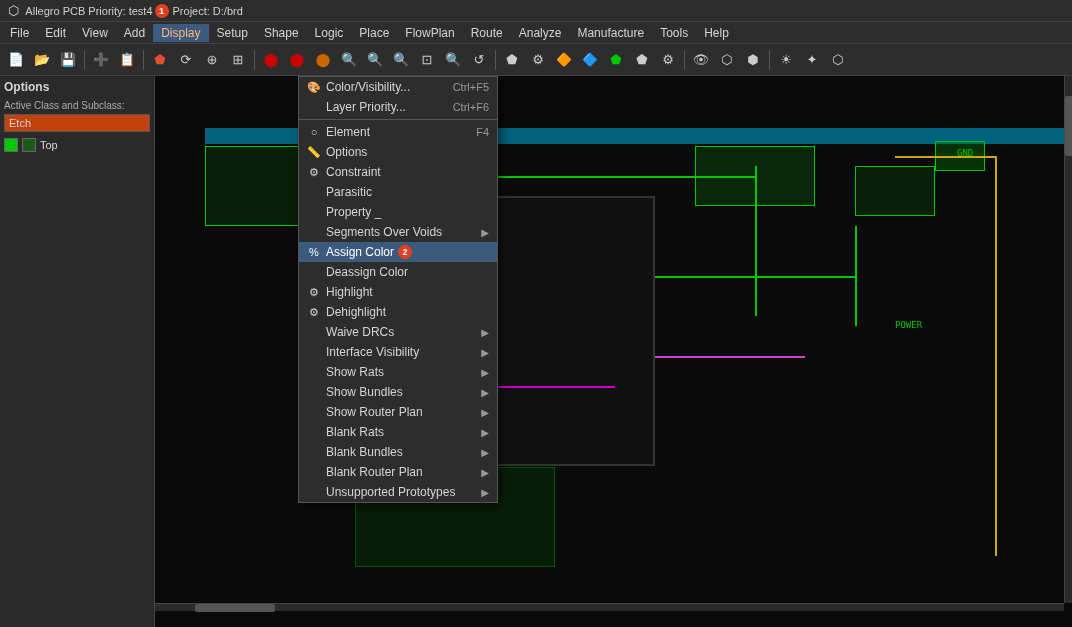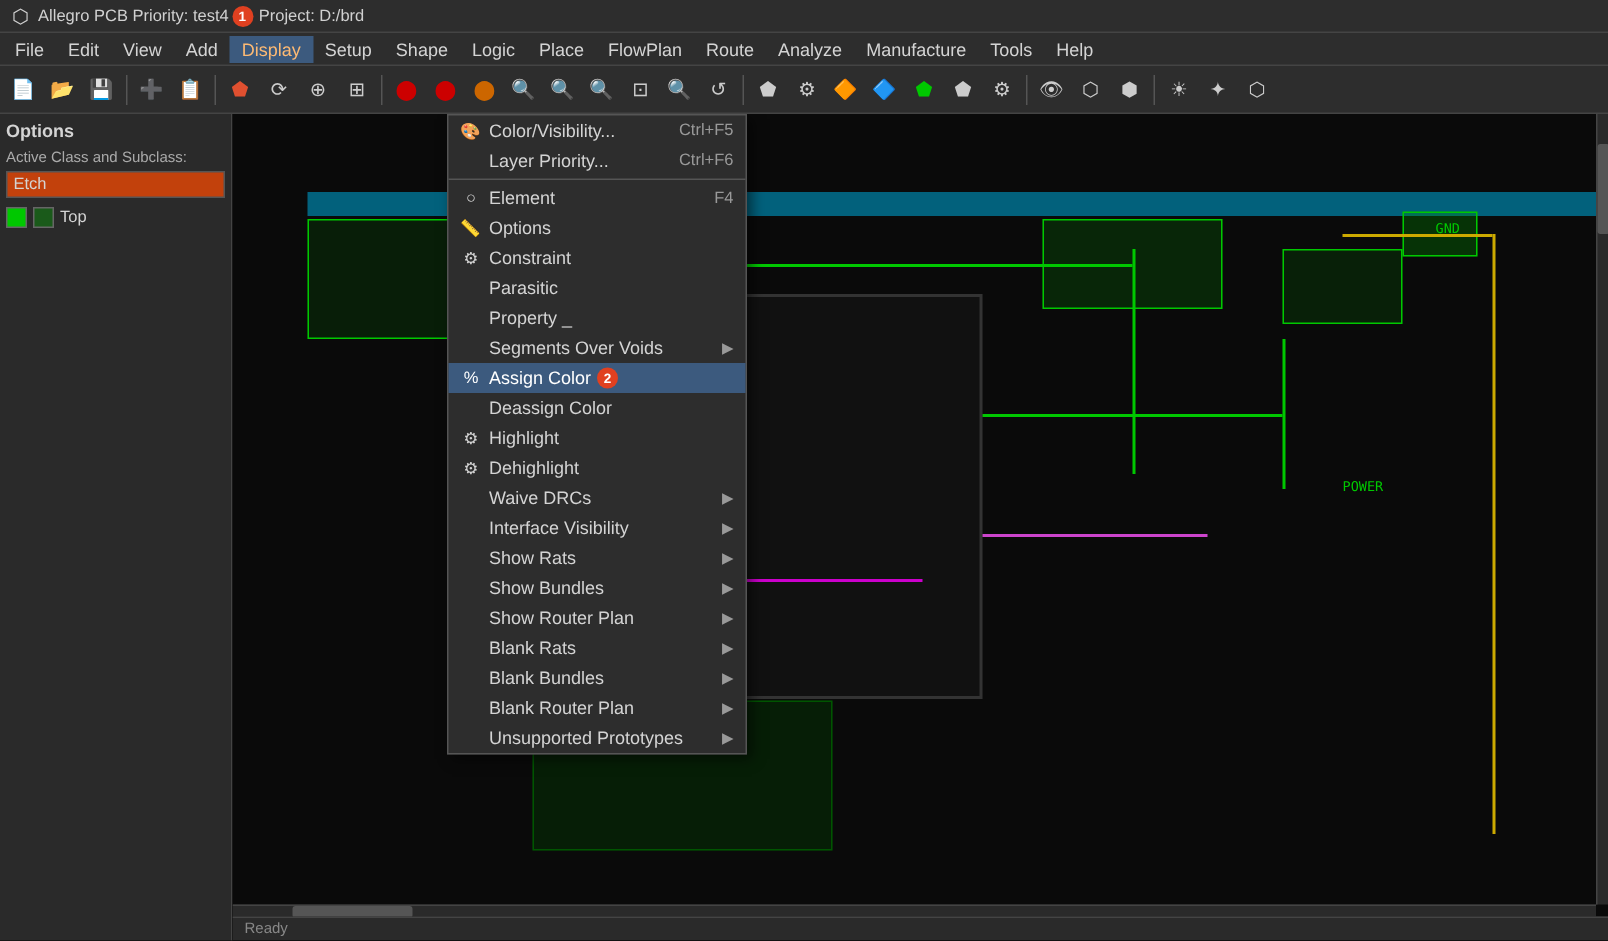--- a/index.html
+++ b/index.html
@@ -284,23 +284,20 @@
 
     <div style="position:absolute; bottom:60px; left:200px; width:200px; height:100px; background:rgba(0,80,0,0.3); border:1px solid #005500;"></div>
 
     <div class="scroll-v">
       <div class="scroll-thumb" style="width:8px; height:60px; margin-top:20px;"></div>
     </div>
     <div class="scroll-h">
       <div class="scroll-thumb" style="height:8px; width:80px; margin-left:40px;"></div>
     </div>
 
-    <div class="bottom-bar">
-      <span>Ready</span>
-    </div>
 
     <div id="dropdown-overlay">
       <div id="display-menu">
       <div class="dropdown-item">
             <span class="icon">🎨</span>
             <span>Color/Visibility...</span>
             <span class="shortcut">Ctrl+F5</span>
           </div>
           <div class="dropdown-item">
             <span class="icon"></span>

